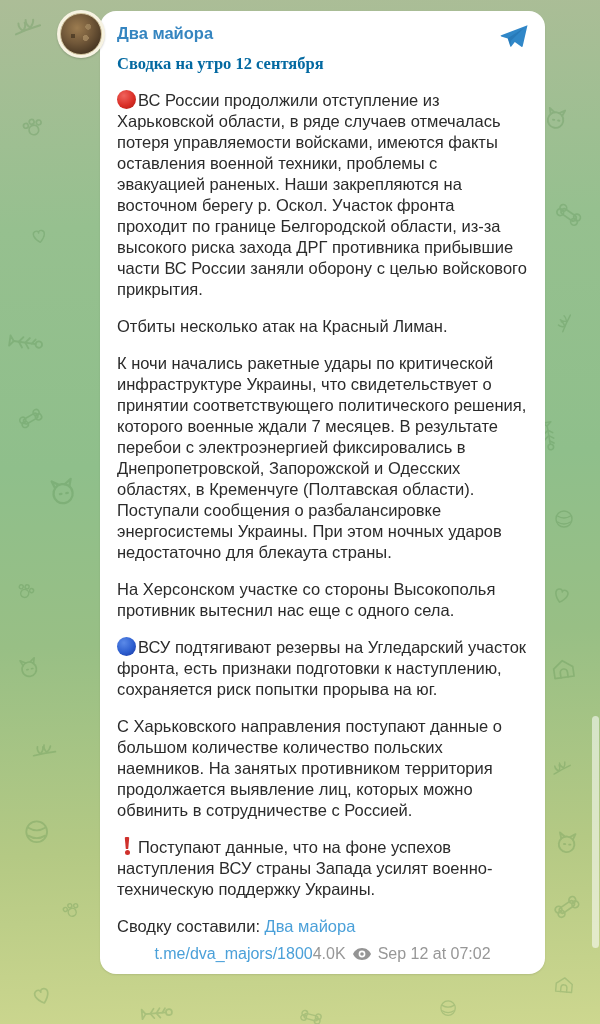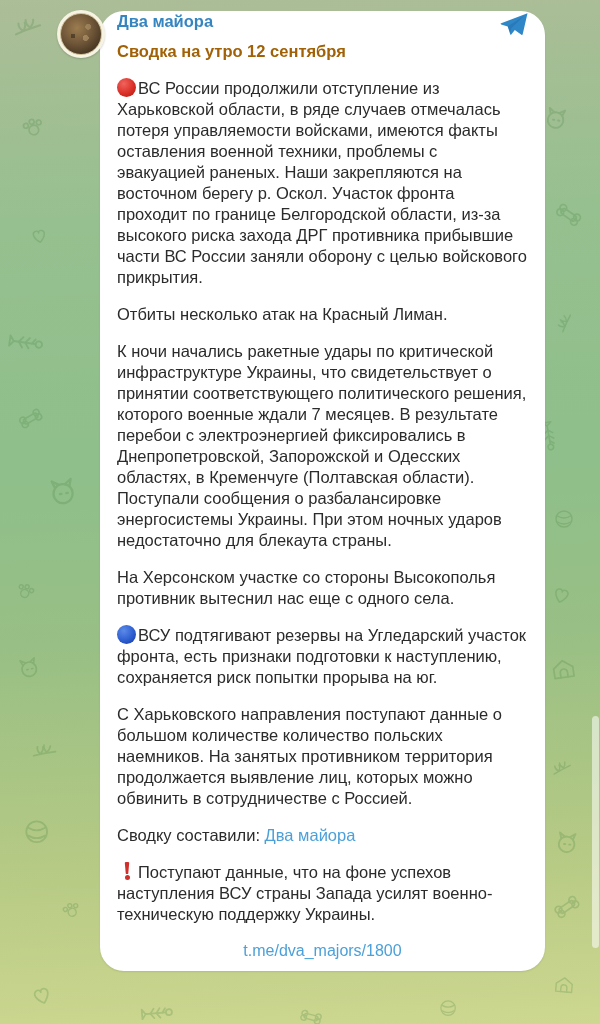--- a/index.html
+++ b/index.html
@@ -30,26 +30,26 @@
   .emblem{width:40px;height:40px;border-radius:50%;
     border:1px solid #cdbf99;
     background:
       radial-gradient(circle at 62% 60%, rgba(222,192,142,.38) 0 8%, transparent 9%),
       radial-gradient(circle at 30% 55%, rgba(28,20,10,.45) 0 6%, transparent 7%),
       radial-gradient(circle at 68% 32%, rgba(225,200,150,.3) 0 7%, transparent 8%),
       radial-gradient(circle at 40% 35%, #9c7c50 0%, #6f5638 45%, #463522 78%, #2e2315 100%);}
 
   
   .bubble{position:absolute;left:100px;top:11px;width:411px;z-index:2;
-    background:#ffffff;border-radius:24px;padding:0 17px 10px 17px;
+    background:#ffffff;border-radius:16px;padding:12px 17px 10px 17px;
     box-shadow:0 1px 2px rgba(0,0,0,.10);}
   .msg-head{display:flex;justify-content:space-between;align-items:flex-start;margin-bottom:5px;}
   .chname{font-size:16.5px;font-weight:700;color:#3585c0;text-decoration:none;line-height:20px;}
   .plane-icon{display:inline-block;width:28px;height:24px;margin-top:1px;cursor:pointer;}
-  .msg-title{font-size:16.5px;font-weight:700;color:#a16207;line-height:21px;margin-bottom:14px;}
+  .msg-title{font-size:16.5px;font-weight:700;color:#0369a1;line-height:21px;margin-bottom:14px;font-family:Liberation Serif, serif;}
   .para{margin:16px 0 15px 0;font-size:16.5px;line-height:21px;color:#2b2b2b;}
   .para.credits{margin-bottom:6px;}
   .emo{display:inline-block;vertical-align:-3px;}
   .circle-red,.circle-blue{width:19px;height:19px;border-radius:50%;margin-right:2px;}
   .circle-red{background:radial-gradient(circle at 36% 30%, #f0635c 0%, #da2f27 55%, #a8170f 100%);}
   .circle-blue{background:radial-gradient(circle at 36% 30%, #5b8ae8 0%, #2d5ecf 55%, #16349d 100%);}
   .excl{position:relative;width:12px;height:19px;margin:0 5px 0 4px;}
   .excl::before{content:"";position:absolute;left:3px;top:0;width:6px;height:12px;
     background:#cf302b;clip-path:polygon(12% 0,88% 0,70% 100%,30% 100%);border-radius:2px;}
   .excl::after{content:"";position:absolute;left:3.5px;bottom:1px;width:5px;height:5px;
@@ -163,22 +163,33 @@
     <p class="para"><span>Отбиты несколько атак на Красный Лиман.</span></p>
 
     <p class="para"><span>К ночи начались ракетные удары по критической инфраструктуре Украины, что свидетельствует о принятии соответствующего политического решения, которого военные ждали 7 месяцев. В результате перебои с электроэнергией фиксировались в Днепропетровской, Запорожской и Одесских областях, в Кременчуге (Полтавская области). Поступали сообщения о разбалансировке энергосистемы Украины. При этом ночных ударов недостаточно для блекаута страны.</span></p>
 
     <p class="para"><span>На Херсонском участке со стороны Высокополья противник вытеснил нас еще с одного села.</span></p>
 
     <p class="para"><span class="emo circle-blue"></span><span>ВСУ подтягивают резервы на Угледарский участок фронта, есть признаки подготовки к наступлению, сохраняется риск попытки прорыва на юг.</span></p>
 
     <p class="para"><span>С Харьковского направления поступают данные о большом количестве количество польских наемников. На занятых противником территория продолжается выявление лиц, которых можно обвинить в сотрудничестве с Россией.</span></p>
 
+    <p class="para"><span class="emo excl"></span><span>Поступают данные, что на фоне успехов наступления ВСУ страны Запада усилят военно-техническую поддержку Украины.</span></p>
+
     <p class="para credits"><span>Сводку составили:</span> <a class="link" href="#">Два майора</a></p>
-
-    <p class="para"><span class="emo excl"></span><span>Поступают данные, что на фоне успехов наступления ВСУ страны Запада усилят военно-техническую поддержку Украины.</span></p>
 
     <div class="msg-footer">
       <a class="link" href="#">t.me/dva_majors/1800</a>
+      <div class="meta">
+        <span>4.0K</span>
+        <span class="eye-wrap">
+          <svg width="18" height="12" viewBox="0 0 18 12" xmlns="http://www.w3.org/2000/svg">
+            <path d="M9 0 C4.5 0 1.3 3 0 6 c1.3 3 4.5 6 9 6 s7.7-3 9-6 c-1.3-3-4.5-6-9-6 z" fill="#949494"></path>
+            <circle cx="9" cy="6" r="3.4" fill="#ffffff"></circle>
+            <circle cx="9" cy="6" r="1.8" fill="#949494"></circle>
+          </svg>
+        </span>
+        <span>Sep 12 at 07:02</span>
+      </div>
     </div>
 
   </div>
 </div>
 
 </body></html>

